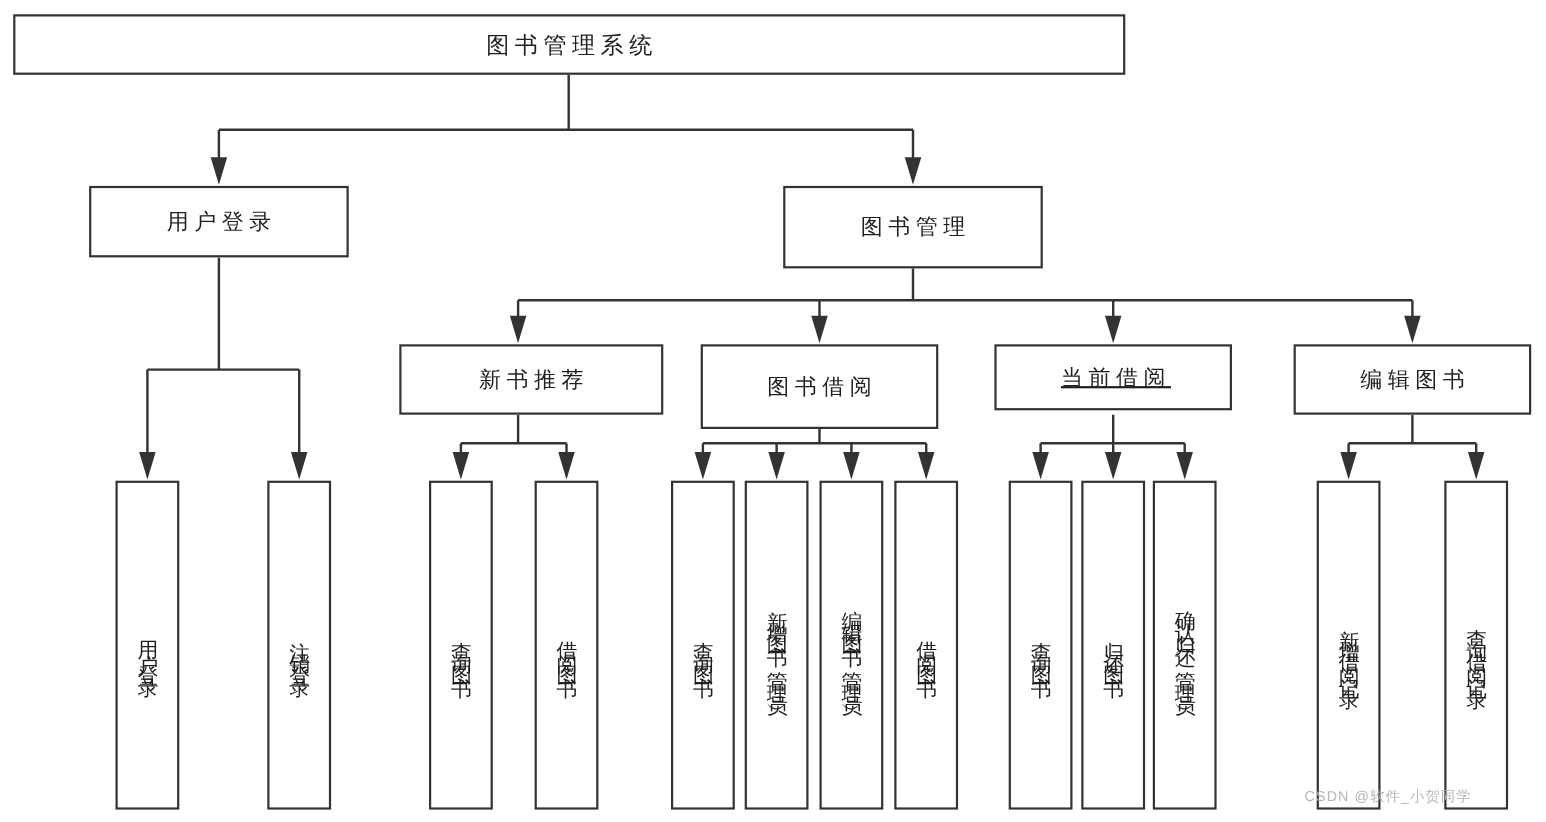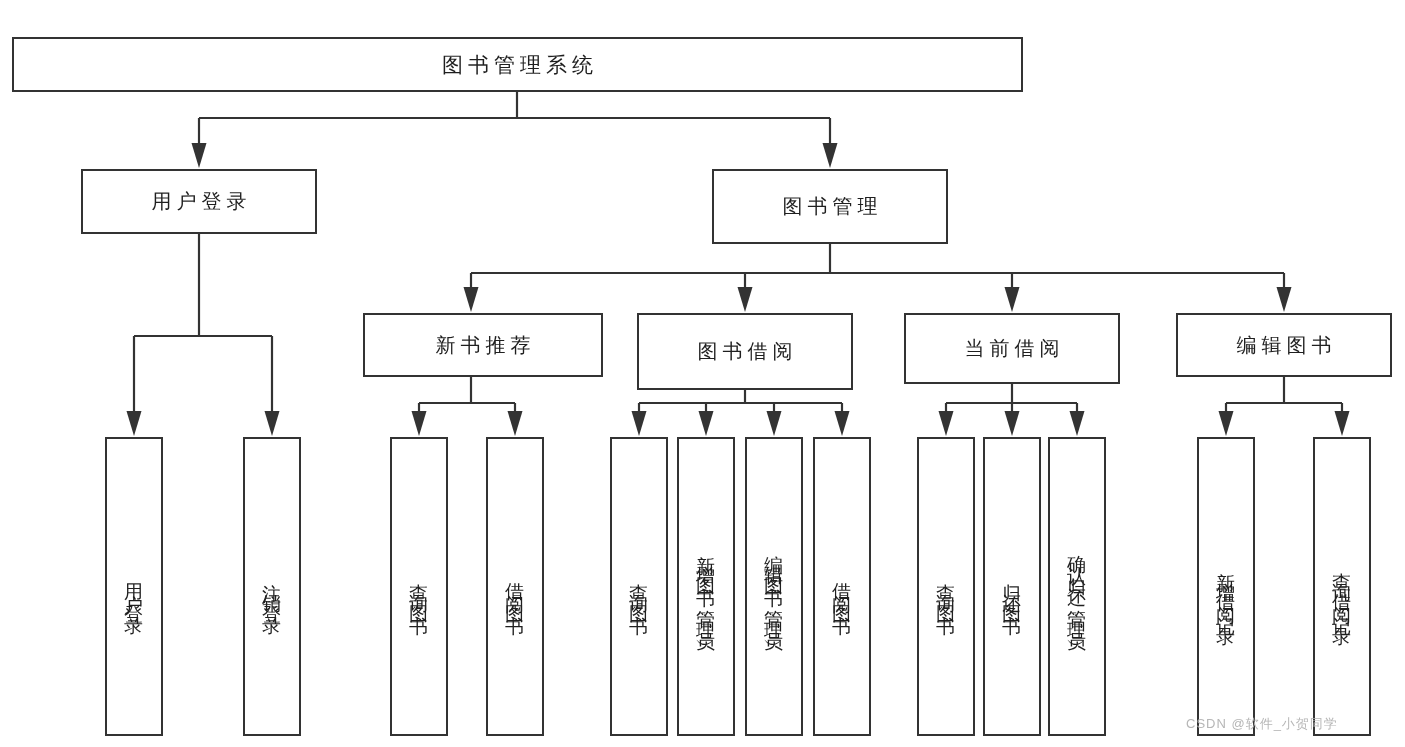--- a/index.html
+++ b/index.html
@@ -27,21 +27,21 @@
     justify-content: center;
     color: #1f1f1f;
     z-index: 2;
   }
   .hnode {
     font-size: 20px;
     letter-spacing: 5px;
     text-indent: 5px; 
     white-space: nowrap;
   }
-  .root-node { font-size: 21px; margin-top: 24px; }
+  .root-node { font-size: 21px; }
   .vbox .vtext {
     writing-mode: vertical-rl;
     font-size: 19px;
     letter-spacing: 11px;
     line-height: 1;
     margin-top: 6px; 
   }
   .watermark {
     position: absolute;
     left: 1186px;
@@ -137,21 +137,21 @@
   <div class="node hnode" style="left:712px;top:169px;width:236px;height:75px;">
     <span>图书管理</span>
   </div>
 
   <div class="node hnode" style="left:363px;top:313px;width:240px;height:64px;">
     <span>新书推荐</span>
   </div>
   <div class="node hnode" style="left:637px;top:313px;width:216px;height:77px;">
     <span>图书借阅</span>
   </div>
-  <div class="node hnode" style="left:904px;top:313px;width:216px;height:71px;">
+  <div class="node hnode" style="left:904px;top:313px;width:216px;height:60px;text-decoration:underline;">
     <span>当前借阅</span>
   </div>
   <div class="node hnode" style="left:1176px;top:313px;width:216px;height:64px;">
     <span>编辑图书</span>
   </div>
 
   <div class="node vbox" style="left:105px;top:437px;width:58px;height:299px;">
     <span class="vtext">用户登录</span>
   </div>
   <div class="node vbox" style="left:243px;top:437px;width:58px;height:299px;">

